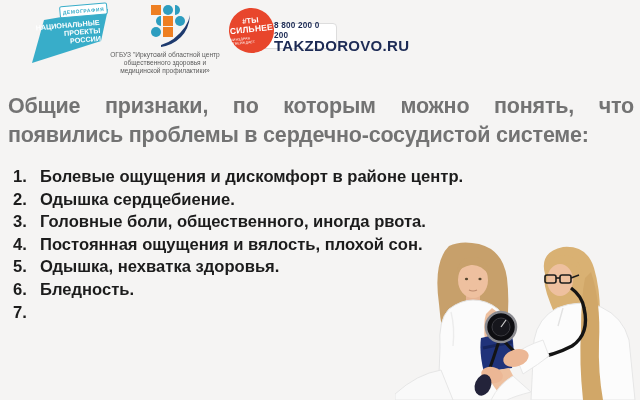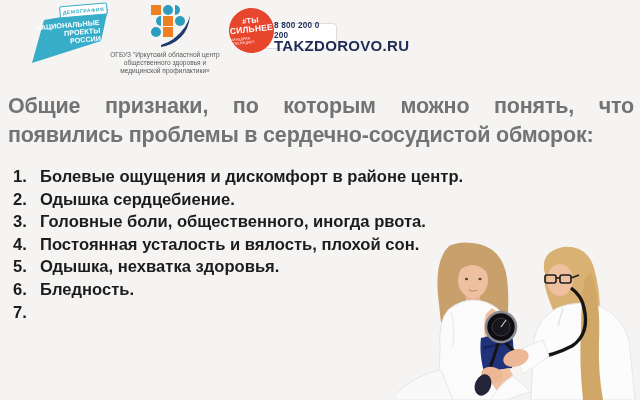--- a/index.html
+++ b/index.html
@@ -100,39 +100,39 @@
   </div>
 
   <div class="hotline-box">
     <span class="phone">8 800 200 0 200</span>
     <span class="site">TAKZDOROVO.RU</span>
   </div>
 </div>
 
 <div class="heading">
   <div class="heading-line justified">Общие признаки, по которым можно понять, что</div>
-  <div class="heading-line">появились проблемы в сердечно-сосудистой обморок:</div>
+  <div class="heading-line">появились проблемы в сердечно-сосудистой системе:</div>
 </div>
 
 <ol class="symptoms">
   <li>
       <span class="num">1.</span>
       <span class="txt">Болевые ощущения и дискомфорт в районе центр.</span>
     </li>
   <li>
       <span class="num">2.</span>
       <span class="txt">Одышка сердцебиение.</span>
     </li>
   <li>
       <span class="num">3.</span>
       <span class="txt">Головные боли, общественного, иногда рвота.</span>
     </li>
   <li>
       <span class="num">4.</span>
-      <span class="txt">Постоянная усталость и вялость, плохой сон.</span>
+      <span class="txt">Постоянная ощущения и вялость, плохой сон.</span>
     </li>
   <li>
       <span class="num">5.</span>
       <span class="txt">Одышка, нехватка здоровья.</span>
     </li>
   <li>
       <span class="num">6.</span>
       <span class="txt">Бледность.</span>
     </li>
   <li>

